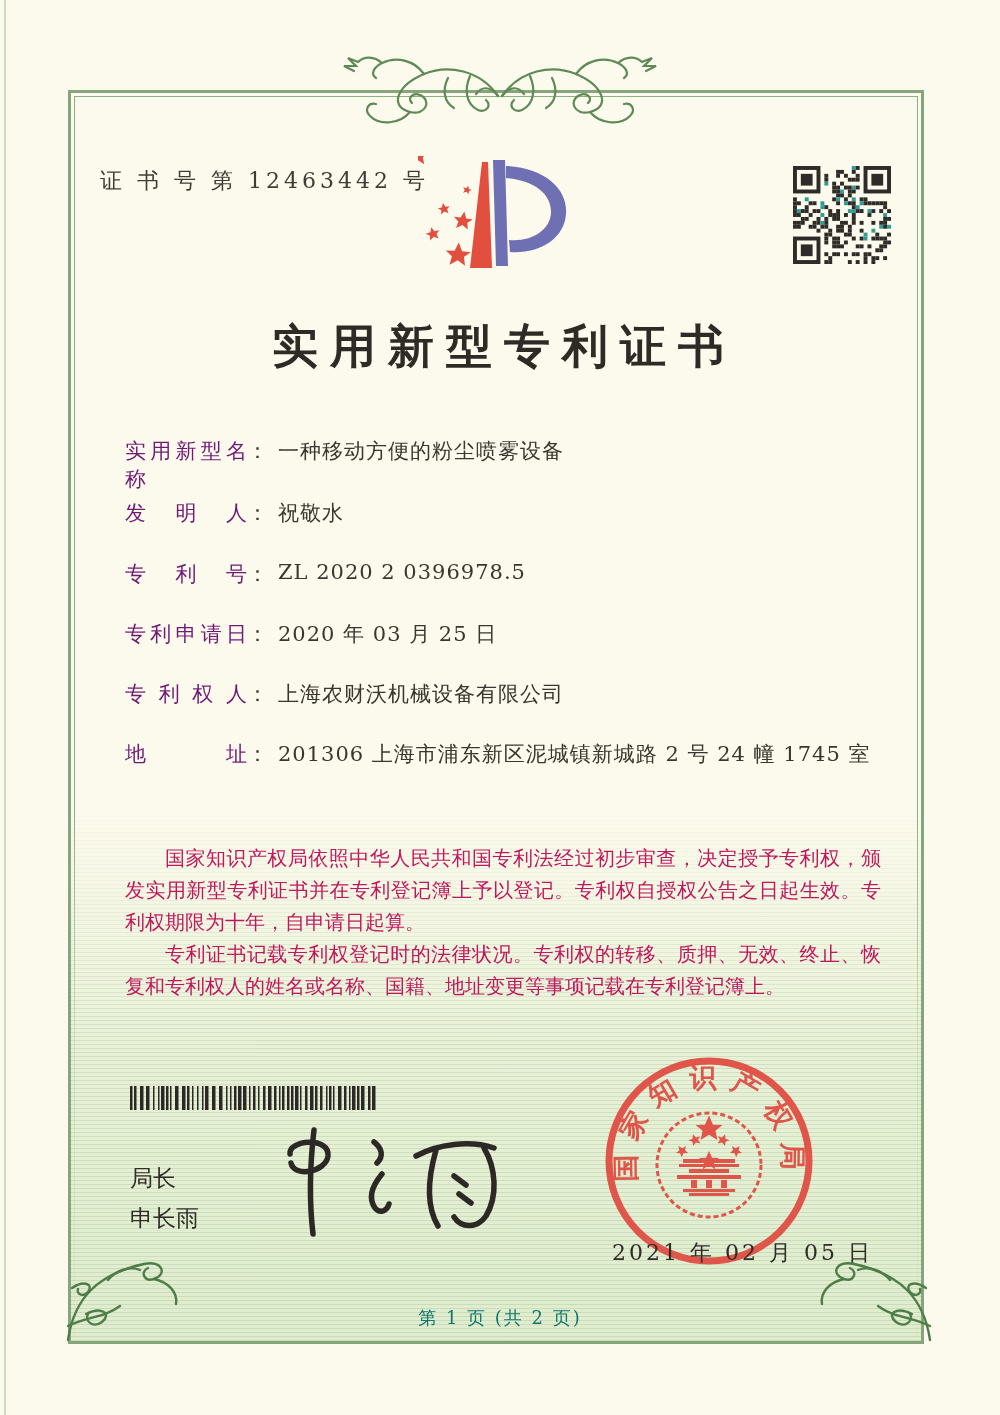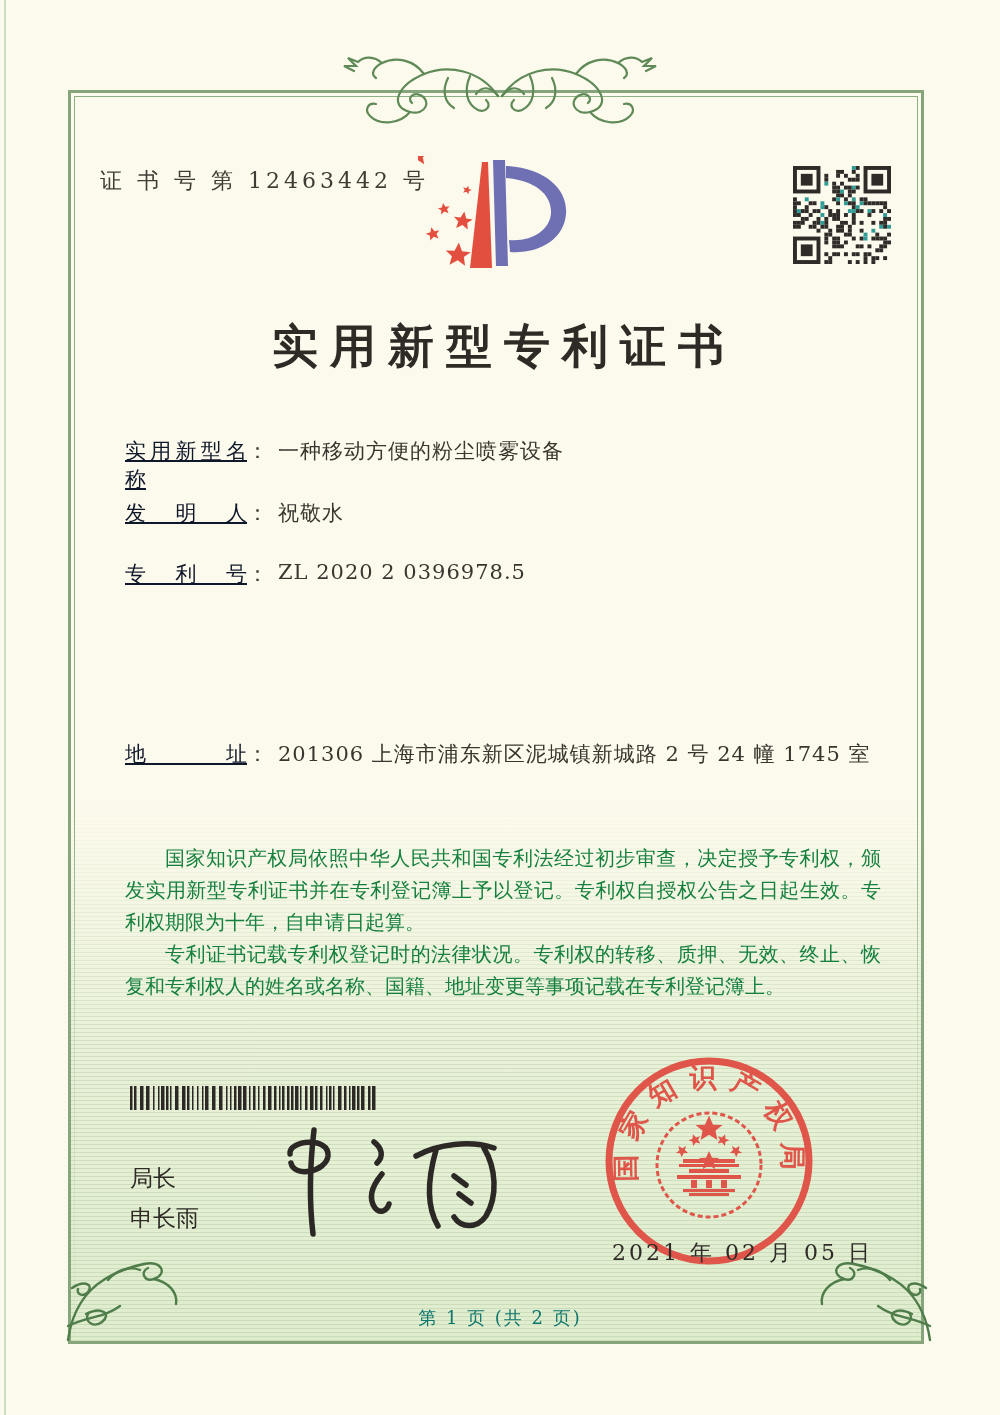--- a/index.html
+++ b/index.html
@@ -23,26 +23,26 @@
   
   .frame{position:absolute;left:68px;top:90px;width:850px;height:1248px;
     border:3px solid #86a57c;}
   .frame-inner{position:absolute;inset:3px;border:1px solid #8db083;}
   .abs{position:absolute;}
   .cert-no{left:100px;top:166px;font-size:22px;letter-spacing:4px;color:#403b35;}
   .title{left:0;right:0;top:316px;text-align:center;font-size:46px;font-weight:bold;
     letter-spacing:12px;padding-left:8px;color:#2e2a26;}
   .field-row{left:125px;width:790px;font-size:21px;color:#3a352f;}
   .flabel{display:inline-block;width:122px;text-align:justify;text-align-last:justify;
-    vertical-align:top;color:#0f172a;text-decoration:underline;}
+    vertical-align:top;color:#701a75;}
   .fcolon{display:inline-block;vertical-align:top;}
   .fvalue{display:inline-block;margin-left:10px;vertical-align:top;letter-spacing:1px;}
   .grant-no{position:absolute;left:370px;top:0;}
   .body-text{left:125px;width:756px;top:842px;font-size:20px;line-height:32px;
-    color:#15803d;text-align:justify;}
+    color:#be185d;text-align:justify;}
   .body-text p{margin:0;text-indent:2em;}
   .barcode-wrap{left:130px;top:1086px;width:250px;height:24px;}
   .director{left:130px;top:1158px;font-size:23px;color:#2f2b27;line-height:40px;}
   .signature-wrap{left:268px;top:1118px;width:260px;height:135px;}
   .seal-wrap{left:600px;top:1052px;width:218px;height:218px;opacity:.9;}
   .seal-date{left:612px;top:1238px;font-size:22px;letter-spacing:3px;color:#2f2b27;}
   .page-info{left:0;right:0;top:1306px;text-align:center;font-size:18px;letter-spacing:2px;color:#0f766e;}
   .back-note{left:0;right:0;top:1364px;text-align:center;font-size:20px;letter-spacing:3px;color:#3a352f;}
   .logo-wrap{left:418px;top:156px;width:160px;height:140px;}
   .qr-wrap{left:793px;top:166px;width:98px;height:98px;}
@@ -316,20 +316,26 @@
 
   <div class="abs field-row" style="top:437px">
     <span class="flabel">实用新型名称</span><span class="fcolon">：</span><span class="fvalue">一种移动方便的粉尘喷雾设备</span>
   </div>
   <div class="abs field-row" style="top:499px">
     <span class="flabel">发明人</span><span class="fcolon">：</span><span class="fvalue">祝敬水</span>
   </div>
   <div class="abs field-row" style="top:560px">
     <span class="flabel">专利号</span><span class="fcolon">：</span><span class="fvalue">ZL 2020 2 0396978.5</span>
   </div>
+  <div class="abs field-row" style="top:620px">
+    <span class="flabel">专利申请日</span><span class="fcolon">：</span><span class="fvalue">2020 年 03 月 25 日</span>
+  </div>
+  <div class="abs field-row" style="top:680px">
+    <span class="flabel">专利权人</span><span class="fcolon">：</span><span class="fvalue">上海农财沃机械设备有限公司</span>
+  </div>
   <div class="abs field-row" style="top:740px">
     <span class="flabel">地址</span><span class="fcolon">：</span><span class="fvalue">201306 上海市浦东新区泥城镇新城路 2 号 24 幢 1745 室</span>
   </div>
 
 
   <div class="abs body-text">
     <p>国家知识产权局依照中华人民共和国专利法经过初步审查，决定授予专利权，颁发实用新型专利证书并在专利登记簿上予以登记。专利权自授权公告之日起生效。专利权期限为十年，自申请日起算。</p>
     <p>专利证书记载专利权登记时的法律状况。专利权的转移、质押、无效、终止、恢复和专利权人的姓名或名称、国籍、地址变更等事项记载在专利登记簿上。</p>
   </div>
 

